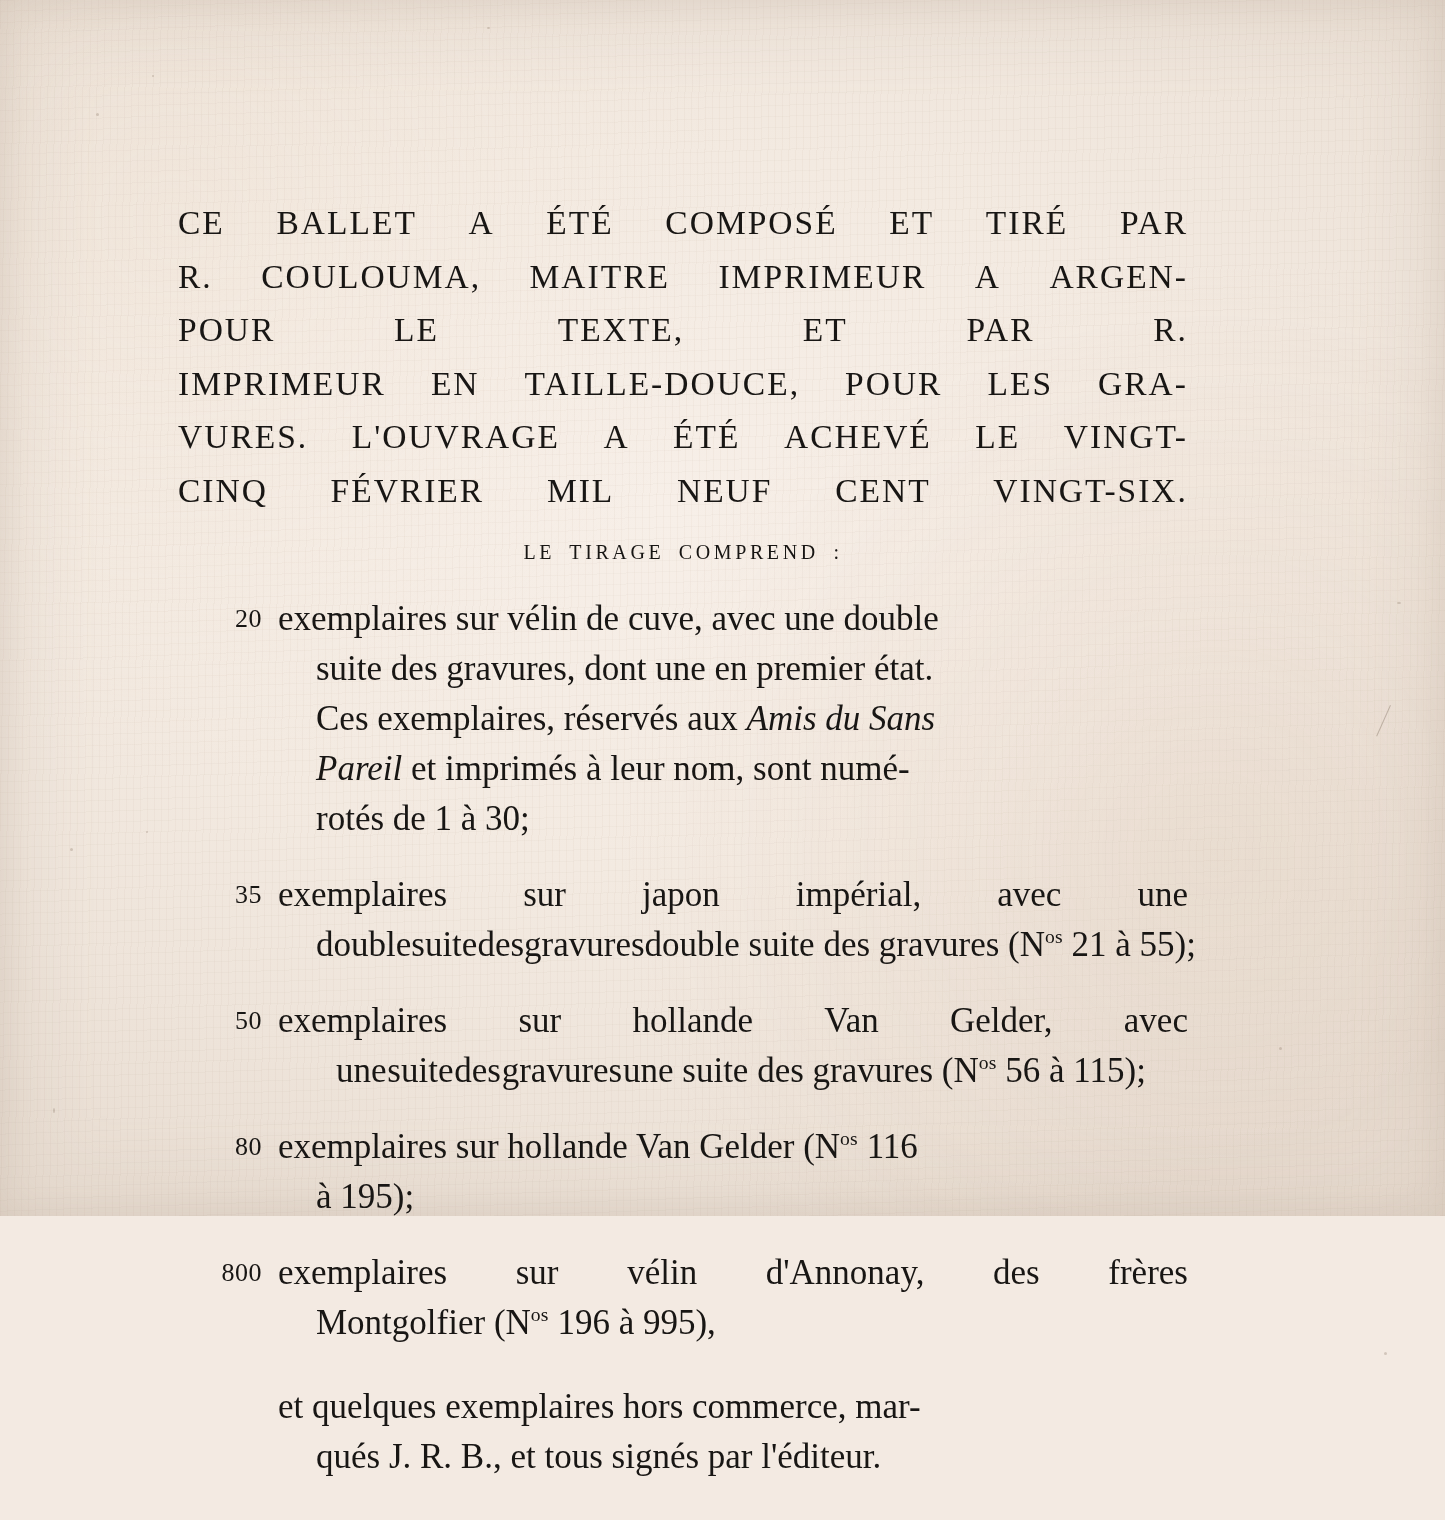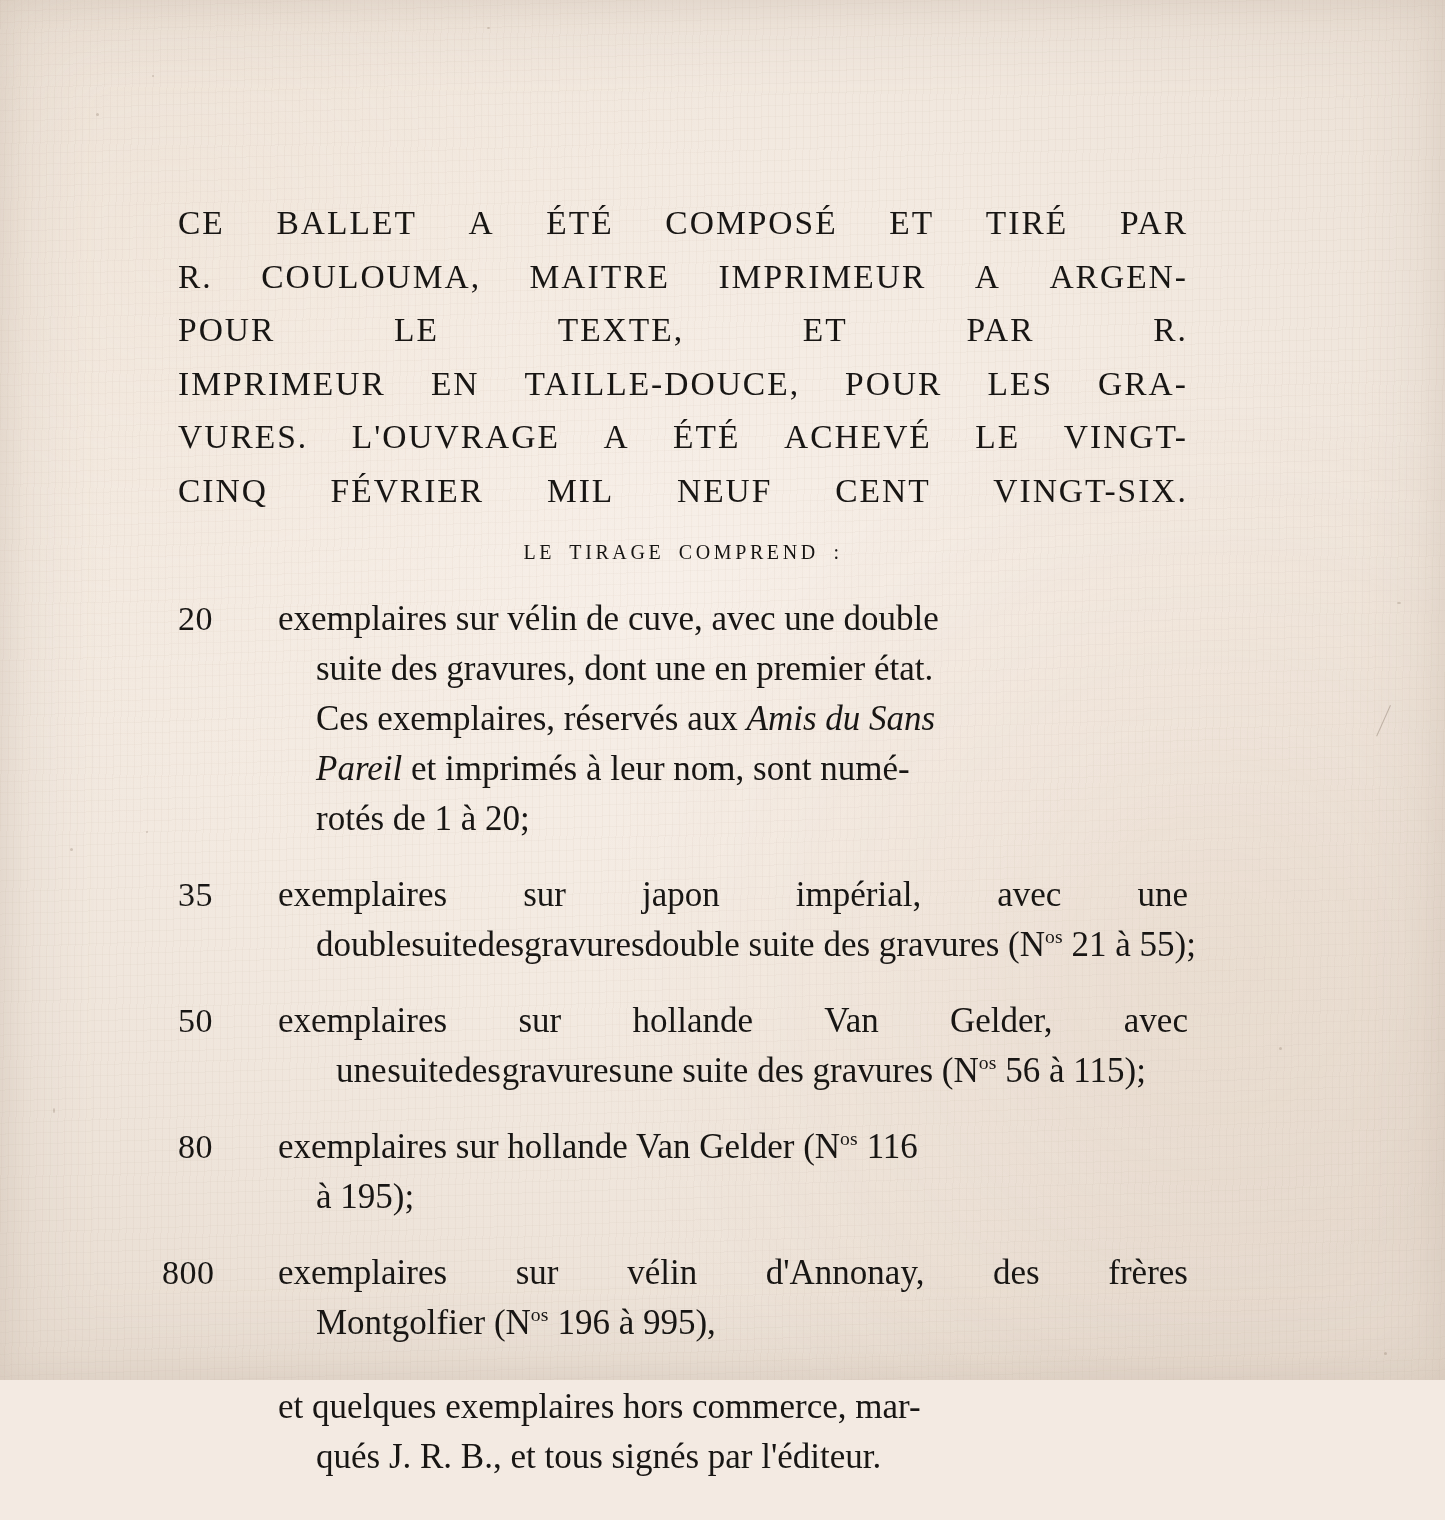--- a/index.html
+++ b/index.html
@@ -13,21 +13,21 @@
     overflow: hidden;
     background: #f3eae2;
     font-family: "Liberation Serif", "DejaVu Serif", serif;
     color: #1c1a18;
   }
 
   
   .page {
     position: relative;
     width: 1445px;
-    height: 1380px;
+    height: 1216px;
     box-sizing: border-box;
     background:
       radial-gradient(ellipse 78% 62% at 46% 42%, #f7efe8 0%, #f3eae1 48%, #eee4da 78%, #e9ded3 100%);
   }
 
   
   .grain {
     position: absolute;
     inset: 0;
     pointer-events: none;
@@ -109,21 +109,22 @@
     font-size: 35px;
     line-height: 50px;
     color: #181614;
   }
 
   .entry .num {
     position: absolute;
     left: 0;
     top: 0;
     width: 84px;
-    font-size: 34px;
+    text-align: right;
+    font-size: 26px;
     letter-spacing: .5px;
   }
 
   .entry .body {
     margin-left: 0;
     padding-left: 100px;
   }
 
   .entry .line {
     display: block;
@@ -253,21 +254,21 @@
 
     <div class="tirage">
 
       <div class="entry">
         <span class="num oldfig">20</span>
         <div class="body">
           <span class="line first">exemplaires sur vélin de cuve, avec une double</span>
           <span class="line ind">suite des gravures, dont une en premier état.</span>
           <span class="line ind"><span>Ces exemplaires, réservés aux </span><span class="it">Amis du Sans</span></span>
           <span class="line ind"><span class="it">Pareil</span><span> et imprimés à leur nom, sont numé-</span></span>
-          <span class="line ind oldfig">rotés de 1 à 20;</span>
+          <span class="line ind oldfig">rotés de 1 à 30;</span>
         </div>
       </div>
 
       <div class="entry">
         <span class="num oldfig">35</span>
         <div class="body">
           <span class="line first spread" style="display:flex;">
             <span>exemplaires</span>
             <span>sur</span>
             <span>japon</span>

